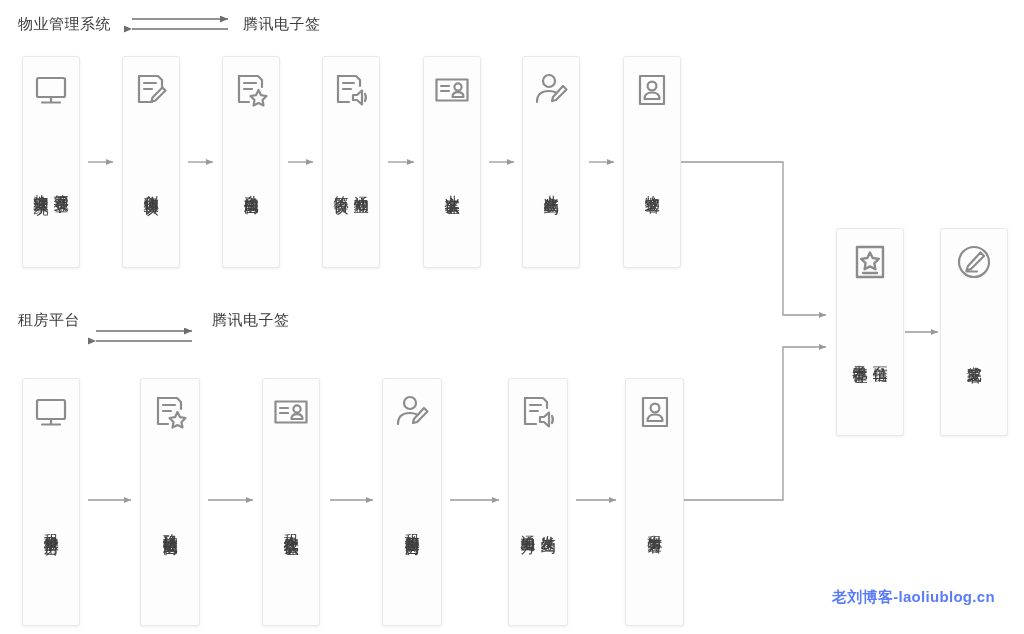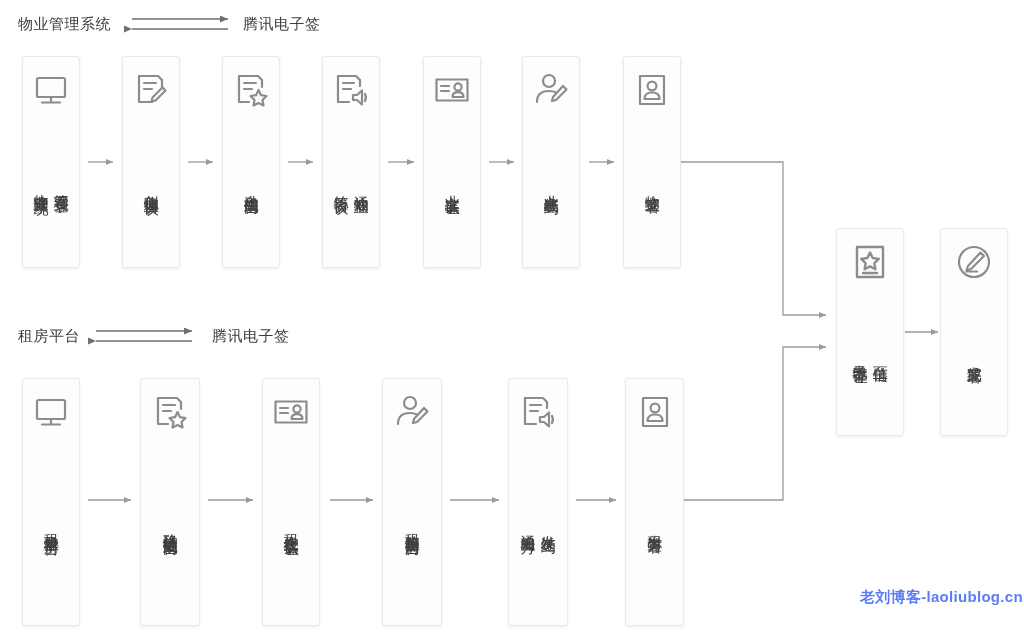--- a/index.html
+++ b/index.html
@@ -115,21 +115,21 @@
     <line x1="192" y1="341" x2="96" y2="341" marker-end="url(#ahl)"></line>
   </g>
 </svg>
 
 <div class="sec-head" style="left:18px;top:14px;">
   <span class="lbl">物业管理系统</span>
   <span class="sec-arrows"></span>
   <span class="lbl">腾讯电子签</span>
 </div>
 
-<div class="sec-head" style="left:18px;top:326px;">
+<div class="sec-head" style="left:18px;top:310px;">
   <span class="lbl">租房平台</span>
   <span class="sec-arrows"></span>
   <span class="lbl">腾讯电子签</span>
 </div>
 
 <div id="nodes">
     <div class="node" style="left: 22px; top: 56px; width: 58px; height: 212px;">
       <div class="ico">
         <svg width="38" height="38" viewBox="0 0 38 38" fill="none" stroke="#8c8c8c" stroke-width="2.2" stroke-linecap="round" stroke-linejoin="round">
           <rect x="5" y="7" width="28" height="19" rx="1.5"></rect>
@@ -324,13 +324,13 @@
           <path d="M25.5 9.5 L29 13 L16 26 L11.5 27.5 L13 23 Z"></path>
           <line x1="11.5" y1="28.5" x2="22" y2="28.5"></line>
         </svg>
       </div>
       <div class="txtwrap">
         <div class="vcol">完成签署</div>
       </div>
     </div>
   </div>
 
-<div class="watermark" style="left:860px;top:588px;">老刘博客-laoliublog.cn</div>
+<div class="watermark" style="left:832px;top:588px;">老刘博客-laoliublog.cn</div>
 
 </body></html>

